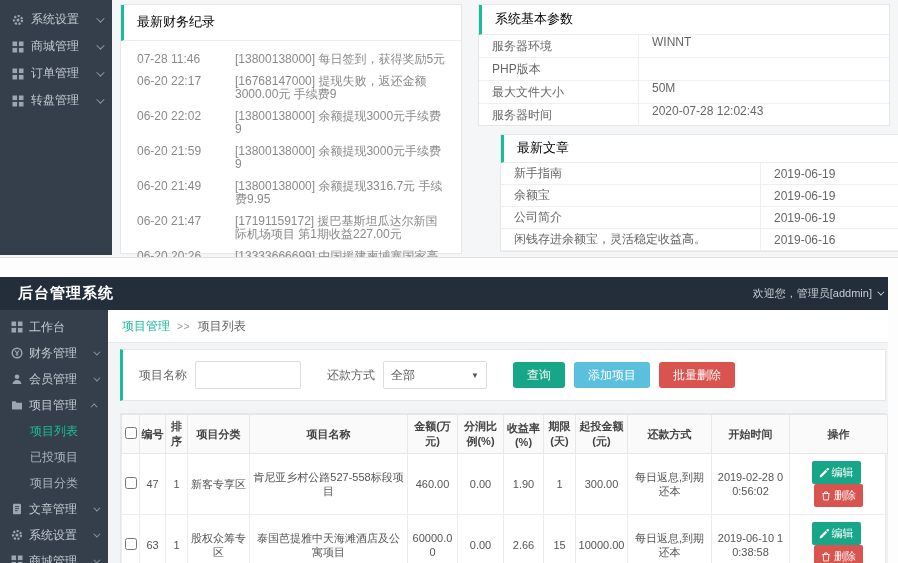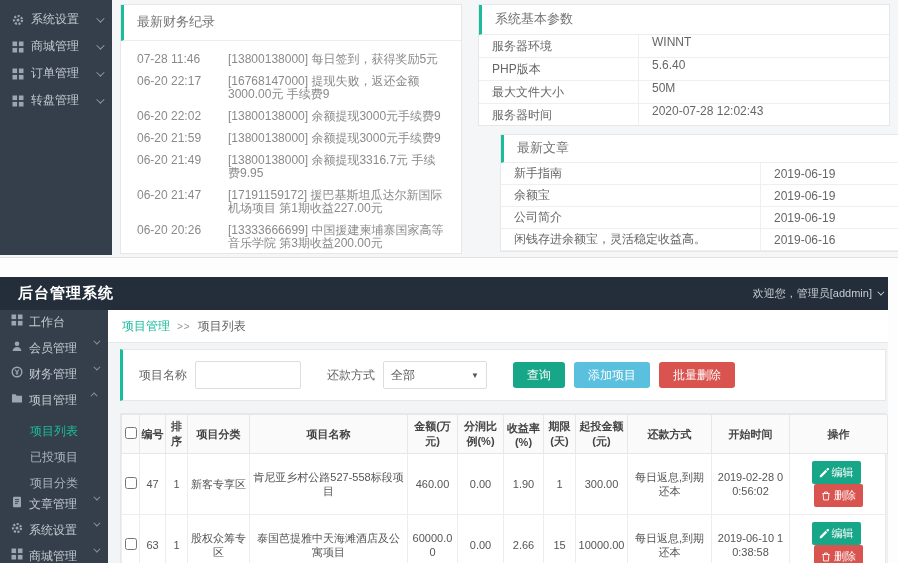--- a/index.html
+++ b/index.html
@@ -15,28 +15,28 @@
 
   
   .top-screen { position:absolute; left:0; top:0; width:898px; height:258px; background:#f5f6f7; border-bottom:1px solid #e2e2e2; overflow:hidden; }
   .top-sidebar { position:absolute; left:0; top:0; width:112px; height:255px; background:#353f4b; padding-top:6px; }
   .side-item { height:27px; display:flex; align-items:center; padding:0 10px 0 12px; color:#c3cad1; font-size:12px; cursor:pointer; }
   .side-item .icn { margin-right:7px; color:#9aa6b1; }
   .side-item .lbl { flex:1; }
   .side-item .chev { color:#8d99a5; }
 
   .card { position:absolute; background:#fff; border:1px solid #e7e7e7; }
-  .card-head { height:30px; line-height:27px; padding:0 13px; font-size:13px; color:#737373;
+  .card-head { height:30px; line-height:27px; padding:0 13px; font-size:13px; color:#000000;
     border-left:3px solid #1abc9c; border-bottom:1px solid #ededed; }
   .fin-card { left:120px; top:4px; width:342px; height:250px; }
   .fin-card .card-head { height:36px; line-height:34px; }
   .fin-body { padding:12px 14px 0 16px; }
   .fin-row { display:flex; font-size:12px; line-height:13px; margin-bottom:9px; }
   .fin-time { width:70px; flex:0 0 70px; color:#8a8a8a; }
-  .fin-text { flex:1; color:#8a8a8a; margin-left:21px; }
+  .fin-text { flex:1; color:#8a8a8a; margin-left:28px; }
 
   .sys-card { left:478px; top:4px; width:412px; height:122px; }
   .kv-row { display:flex; height:23px; align-items:flex-start; font-size:12px; color:#666; border-bottom:1px solid #efefef; }
   .kv-row:last-child { border-bottom:none; }
   .kv-label { width:160px; flex:0 0 160px; padding-left:13px; height:100%; display:flex; align-items:center; border-right:1px solid #efefef; }
   .kv-value { flex:1; padding-left:13px; }
 
   .art-card { left:500px; top:134px; width:412px; height:118px; }
   .art-card .card-head { height:28px; line-height:25px; }
   .art-row { display:flex; height:22px; align-items:center; font-size:12px; color:#666; border-bottom:1px solid #efefef; }
@@ -44,21 +44,21 @@
   .art-date { width:150px; flex:0 0 150px; padding-left:13px; }
 
   
   .bot-screen { position:absolute; left:0; top:277px; width:888px; height:286px; background:#f3f4f6; overflow:hidden; }
   .bot-header { position:absolute; left:0; top:0; width:898px; height:33px; background:#232e3a; display:flex; align-items:center; justify-content:space-between; padding:0 16px 0 18px; }
   .bot-title { color:#fff; font-size:15px; font-weight:bold; letter-spacing:1px; }
   .bot-welcome { color:#c6ccd2; font-size:11px; display:flex; align-items:center; gap:5px; cursor:pointer; }
   .bot-welcome .chev { width:5px; height:5px; }
 
   .bot-sidebar { position:absolute; left:0; top:33px; width:108px; height:253px; background:#353f4b; padding-top:4px; }
-  .b-item { height:26px; display:flex; align-items:flex-start; padding:0 10px 0 11px; color:#c3cad1; font-size:12px; cursor:pointer; }
+  .b-item { height:26px; display:flex; align-items:center; padding:0 10px 0 11px; color:#c3cad1; font-size:12px; cursor:pointer; }
   .b-item .icn { margin-right:6px; color:#9aa6b1; }
   .b-item .lbl { flex:1; }
   .b-item .chev { color:#8d99a5; width:5px; height:5px; }
   .b-sub { height:26px; display:flex; align-items:center; padding-left:30px; color:#aab4bd; font-size:12px; cursor:pointer; }
   .b-sub.active { color:#1abc9c; }
 
   .crumb-bar { position:absolute; left:108px; top:33px; width:790px; height:33px; background:#fff; border-bottom:1px solid #e7e7e7; display:flex; align-items:center; padding-left:14px; font-size:12px; }
   .crumb-parent { color:#1abc9c; cursor:pointer; }
   .crumb-sep { color:#999; margin:0 7px; font-size:10px; letter-spacing:1px; }
   .crumb-current { color:#666; }
@@ -167,21 +167,20 @@
     </div>
 
     <div class="card sys-card">
       <div class="card-head">系统基本参数</div>
       <div class="kv-row">
           <span class="kv-label">服务器环境</span>
           <span class="kv-value">WINNT</span>
         </div>
       <div class="kv-row">
           <span class="kv-label">PHP版本</span>
-          <span class="kv-value">5.6.40</span>
         </div>
       <div class="kv-row">
           <span class="kv-label">最大文件大小</span>
           <span class="kv-value">50M</span>
         </div>
       <div class="kv-row">
           <span class="kv-label">服务器时间</span>
           <span class="kv-value">2020-07-28 12:02:43</span>
         </div>
     </div>
@@ -221,32 +220,32 @@
         <svg class="icn" viewBox="0 0 12 12">
             <rect x="0.5" y="0.5" width="4.6" height="4.6" fill="currentColor"></rect>
             <rect x="6.9" y="0.5" width="4.6" height="4.6" fill="currentColor"></rect>
             <rect x="0.5" y="6.9" width="4.6" height="4.6" fill="currentColor"></rect>
             <rect x="6.9" y="6.9" width="4.6" height="4.6" fill="currentColor"></rect>
           </svg>
         <span class="lbl">工作台</span>
       </div>
       <div class="b-item">
         <svg class="icn" viewBox="0 0 12 12">
+            <circle cx="6" cy="6" r="4.8" fill="none" stroke="currentColor" stroke-width="1.4"></circle>
+            <path d="M4 3.6 6 6l2-2.4M6 6v3M4.6 7h2.8" fill="none" stroke="currentColor" stroke-width="1.1"></path>
+          </svg>
+        <span class="lbl">财务管理</span>
+        <span class="chev down"></span>
+      </div>
+      <div class="b-item">
+        <svg class="icn" viewBox="0 0 12 12">
             <circle cx="6" cy="3.8" r="2.3" fill="currentColor"></circle>
             <path d="M1.5 11c.5-2.7 2.3-3.9 4.5-3.9s4 1.2 4.5 3.9z" fill="currentColor"></path>
           </svg>
         <span class="lbl">会员管理</span>
-        <span class="chev down"></span>
-      </div>
-      <div class="b-item">
-        <svg class="icn" viewBox="0 0 12 12">
-            <circle cx="6" cy="6" r="4.8" fill="none" stroke="currentColor" stroke-width="1.4"></circle>
-            <path d="M4 3.6 6 6l2-2.4M6 6v3M4.6 7h2.8" fill="none" stroke="currentColor" stroke-width="1.1"></path>
-          </svg>
-        <span class="lbl">财务管理</span>
         <span class="chev down"></span>
       </div>
       <div class="b-item">
         <svg class="icn" viewBox="0 0 12 12">
             <path d="M1 2.3h3.6l1 1.4H11v6.8H1z" fill="currentColor"></path>
           </svg>
         <span class="lbl">项目管理</span>
         <span class="chev up"></span>
       </div>
       <div class="b-sub active">项目列表</div>

